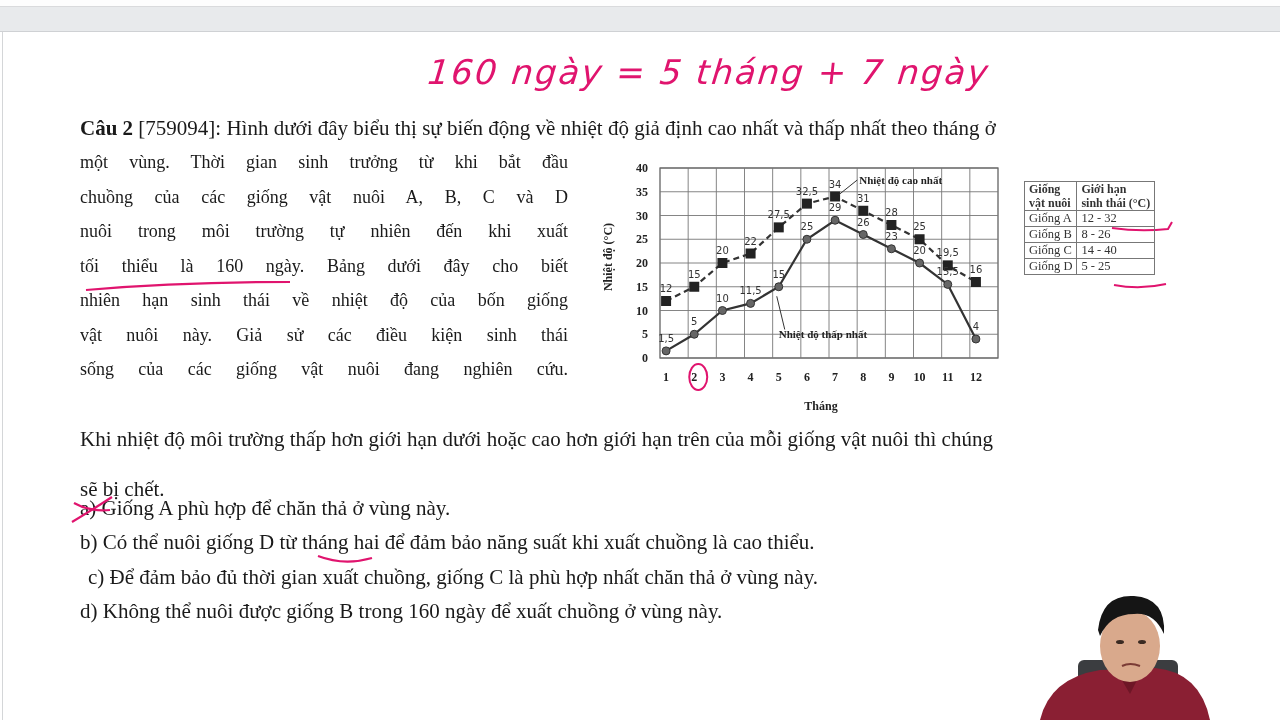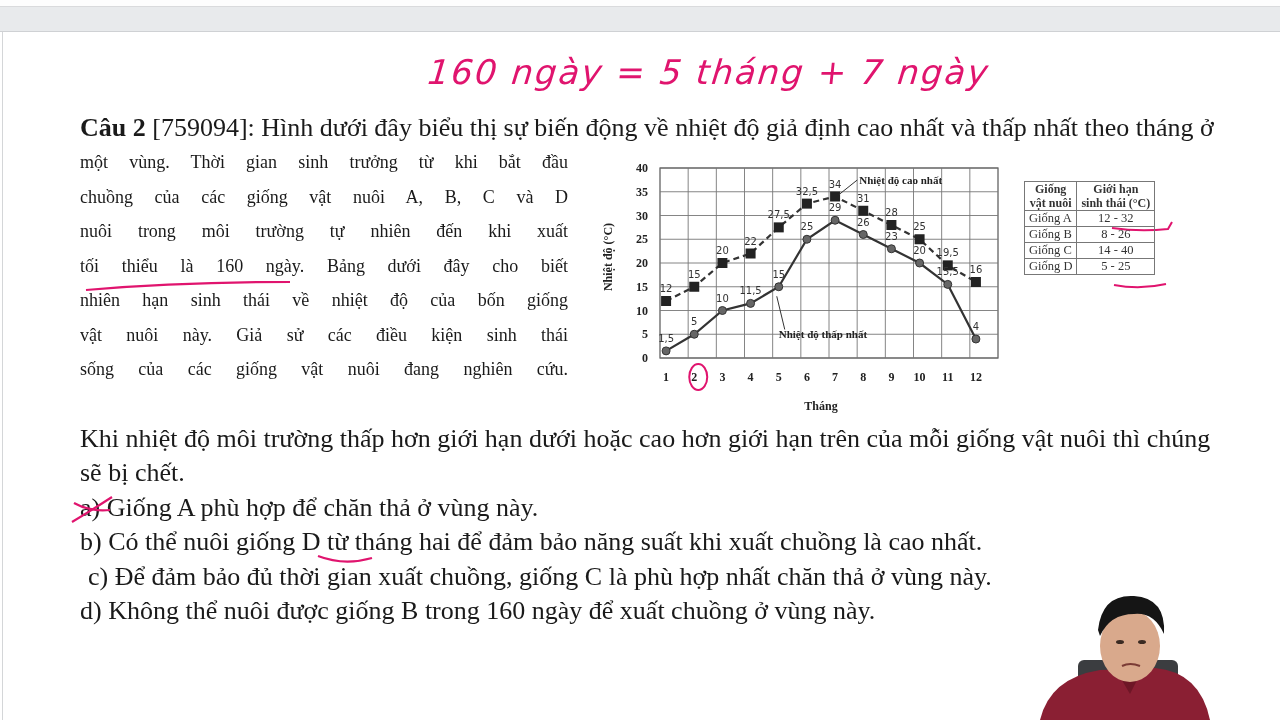--- a/index.html
+++ b/index.html
@@ -1,31 +1,31 @@
 <!DOCTYPE html>
 <html><head>
 <meta charset="utf-8">
 <style>
   html,body{margin:0;padding:0;}
   body{width:1280px;height:720px;overflow:hidden;background:#ffffff;position:relative;font-family:"Liberation Serif",serif;color:#1a1a1a;}
   .topstrip{position:absolute;left:0;top:0;width:1280px;height:6px;background:#fdfdfd;border-bottom:1px solid #d9dadc;}
   .topband{position:absolute;left:0;top:7px;width:1280px;height:24px;background:#e8eaec;border-bottom:1px solid #cfd1d4;}
   .page{position:absolute;left:2px;top:32px;width:1278px;height:688px;background:#ffffff;border-left:1px solid #d4d6d8;}
-  .txt{position:absolute;font-size:26px;line-height:34px;white-space:nowrap;}
+  .txt{position:absolute;font-size:21px;line-height:34px;white-space:nowrap;}
   .just{position:absolute;left:80px;width:488px;font-size:18px;line-height:34.5px;text-align:justify;text-align-last:justify;white-space:nowrap;}
   .just div{text-align:justify;text-align-last:justify;}
   .b{font-weight:bold;}
   .ink{position:absolute;pointer-events:none;}
   .handnote{position:absolute;left:428px;top:52px;font-family:"DejaVu Sans",sans-serif;font-size:34px;color:#e0146e;font-style:italic;letter-spacing:2px;transform:skewX(-6deg);}
   .chart{position:absolute;left:596px;top:160px;}
   .axis-text{font-family:"Liberation Serif",serif;font-weight:bold;font-size:12px;fill:#222;}
   .dlabel{font-family:"DejaVu Sans",sans-serif;font-size:10px;fill:#333;}
   .annot{font-family:"Liberation Serif",serif;font-weight:bold;font-size:11px;fill:#222;}
   table.lim{position:absolute;left:1024px;top:181px;border-collapse:collapse;font-family:"Liberation Serif",serif;font-size:12.5px;color:#333;}
-  table.lim td,table.lim th{border:1px solid #777;padding:0 4px;line-height:15px;text-align:center;}
+  table.lim td,table.lim th{border:1px solid #777;padding:0 4px;line-height:15px;text-align:left;}
   table.lim th{font-weight:bold;font-size:12px;line-height:14px;}
   table.lim td.g{text-align:left;}
   .webcam{position:absolute;left:1030px;top:590px;width:250px;height:130px;}
 </style>
 </head>
 <body>
 
 <div class="topstrip"></div>
 <div class="topband"></div>
 <div class="page"></div>
@@ -41,24 +41,24 @@
   <div>một vùng. Thời gian sinh trưởng từ khi bắt đầu</div>
   <div>chuồng của các giống vật nuôi A, B, C và D</div>
   <div>nuôi trong môi trường tự nhiên đến khi xuất</div>
   <div>tối thiểu là 160 ngày. Bảng dưới đây cho biết</div>
   <div>nhiên hạn sinh thái về nhiệt độ của bốn giống</div>
   <div>vật nuôi này. Giả sử các điều kiện sinh thái</div>
   <div>sống của các giống vật nuôi đang nghiên cứu.</div>
 </div>
 
 <div class="txt" style="left:80px;top:422px;">Khi nhiệt độ môi trường thấp hơn giới hạn dưới hoặc cao hơn giới hạn trên của mỗi giống vật nuôi thì chúng</div>
-<div class="txt" style="left:80px;top:456px;">sẽ bị chết.</div>
+<div class="txt" style="left:80px;top:472px;">sẽ bị chết.</div>
 
 <div class="txt" style="left:80px;top:491px;"><span>a)</span><span> Giống A phù hợp để chăn thả ở vùng này.</span></div>
-<div class="txt" style="left:80px;top:525px;"><span>b)</span><span> Có thể nuôi giống D từ tháng hai để đảm bảo năng suất khi xuất chuồng là cao nhất.</span></div>
+<div class="txt" style="left:80px;top:525px;"><span>b)</span><span> Có thể nuôi giống D từ tháng hai để đảm bảo năng suất khi xuất chuồng là cao thiểu.</span></div>
 <div class="txt" style="left:88px;top:560px;"><span>c)</span><span> Để đảm bảo đủ thời gian xuất chuồng, giống C là phù hợp nhất chăn thả ở vùng này.</span></div>
 <div class="txt" style="left:80px;top:594px;"><span>d)</span><span> Không thể nuôi được giống B trong 160 ngày để xuất chuồng ở vùng này.</span></div>
 
 <svg class="ink" style="left:0;top:0;" width="1280" height="720">
   <path d="M86 290 Q180 282 290 282" stroke="#e0146e" stroke-width="2.2" fill="none"></path>
   <path d="M74 503 Q90 512 110 510" stroke="#e0146e" stroke-width="2.2" fill="none"></path>
   <path d="M72 522 Q92 510 112 497" stroke="#e0146e" stroke-width="2.2" fill="none"></path>
   <path d="M318 556 Q344 566 372 558" stroke="#e0146e" stroke-width="2.2" fill="none"></path>
   <path d="M1112 228 Q1140 232 1168 229 L1172 222" stroke="#e0146e" stroke-width="2" fill="none"></path>
   <path d="M1114 285 Q1140 290 1166 284" stroke="#e0146e" stroke-width="2" fill="none"></path>

